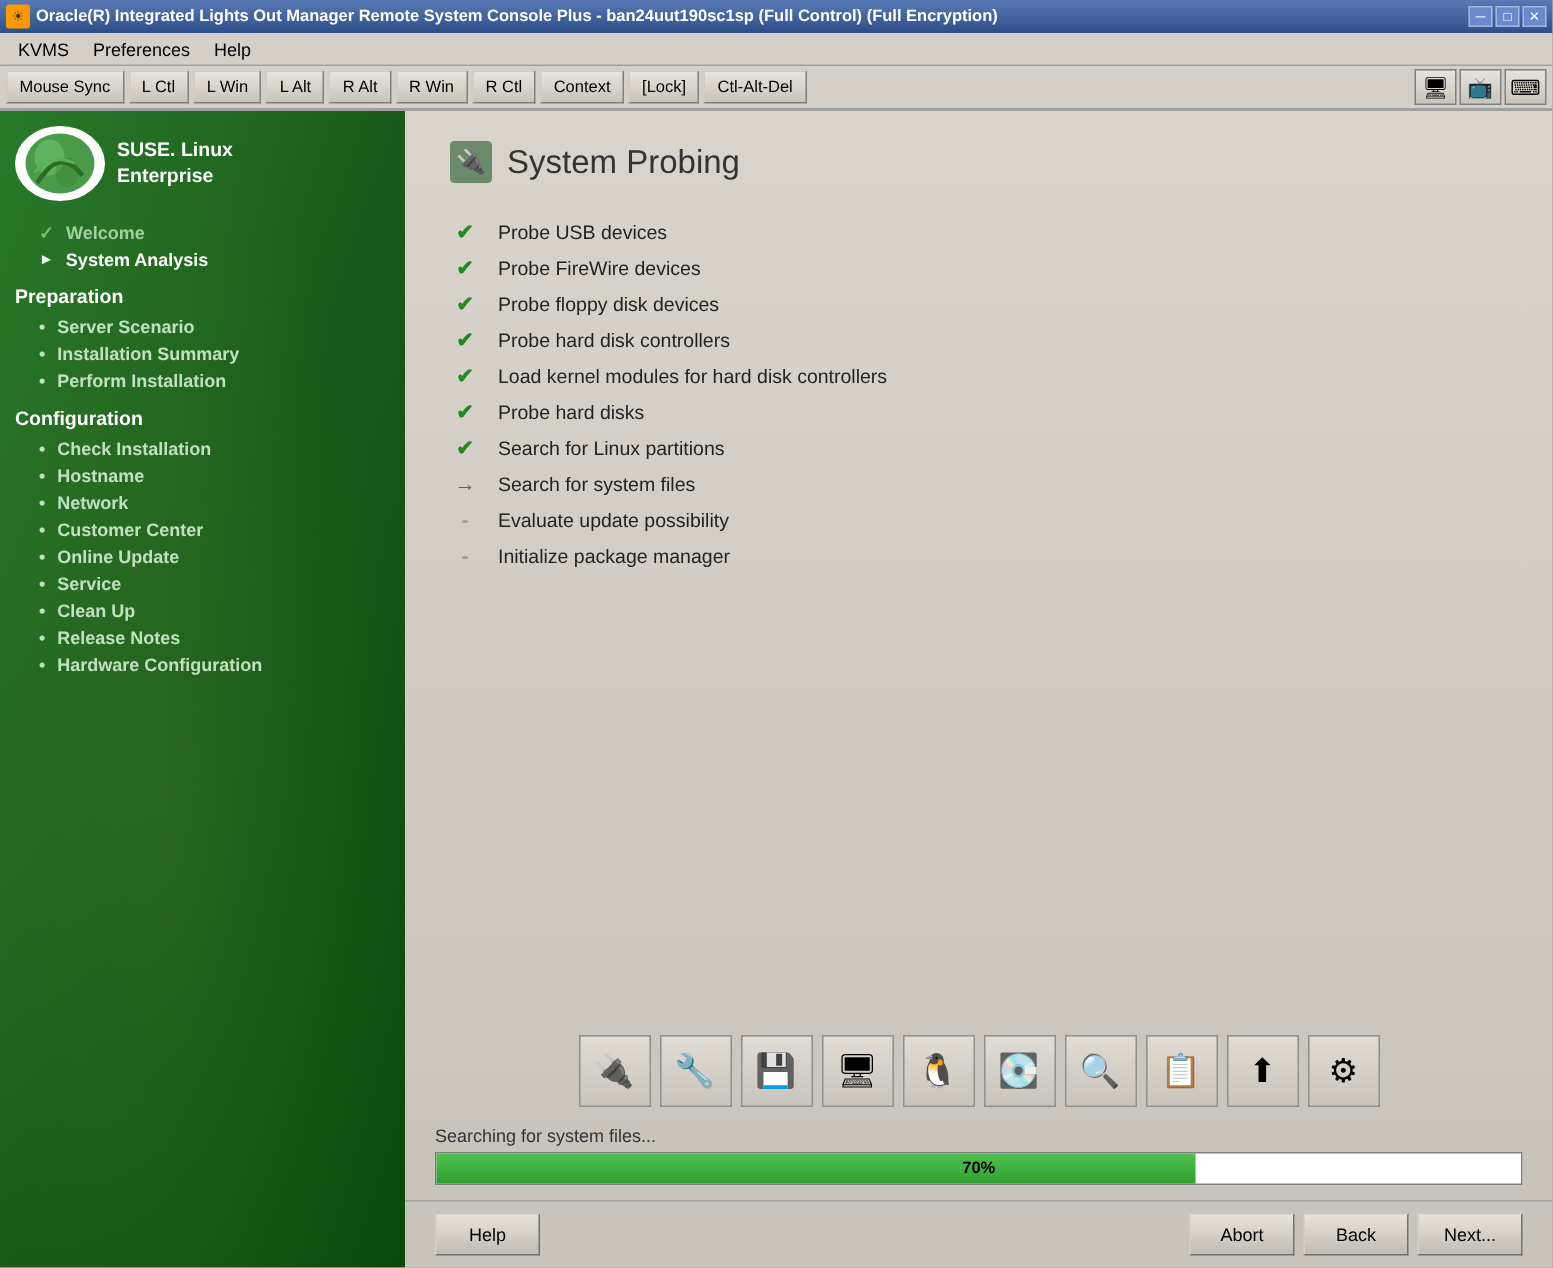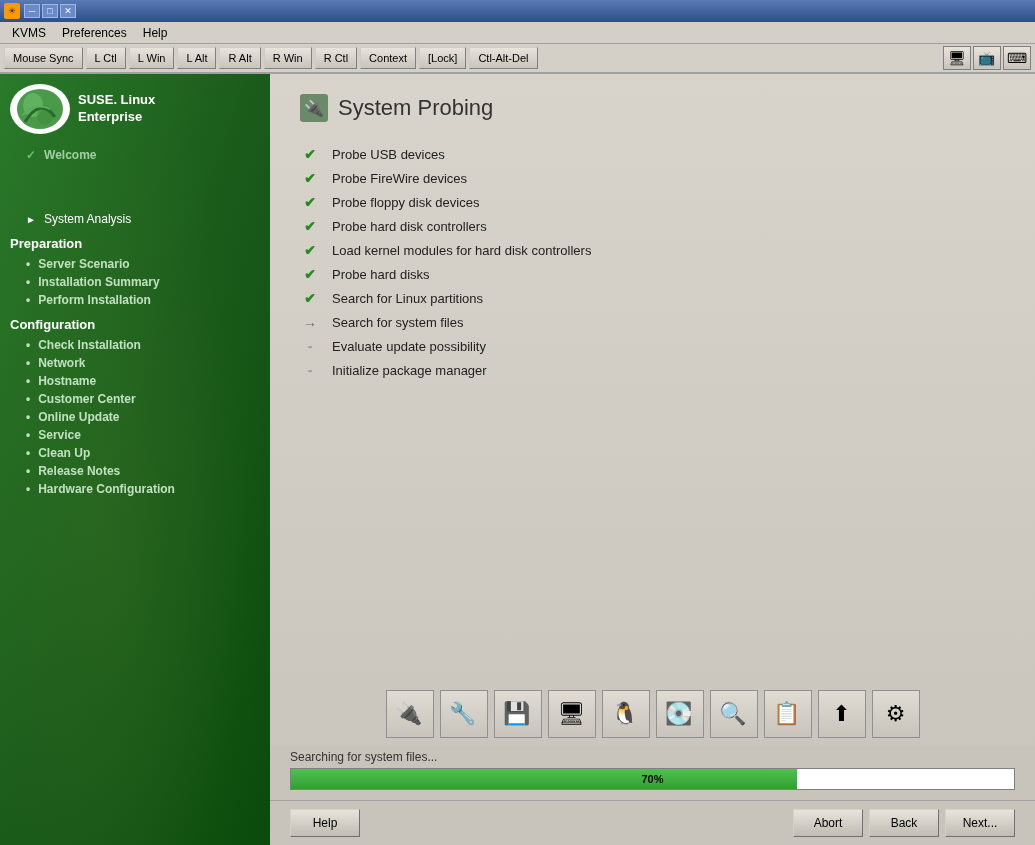--- a/index.html
+++ b/index.html
@@ -96,21 +96,21 @@
     .sidebar-brand { font-size: 13px; font-weight: bold; color: white; line-height: 1.3; }
 
     .sidebar-section { font-weight: bold; color: white; margin: 8px 0 4px 0; font-size: 13px; position: relative; z-index: 1; }
     .sidebar-item {
       padding: 2px 0 2px 16px;
       font-size: 12px; color: #c0e0c0; cursor: pointer;
       display: flex; align-items: center; gap: 4px;
       position: relative; z-index: 1; font-weight: bold;
     }
     .sidebar-item:before { content: '•'; margin-right: 4px; }
-    .sidebar-item.active { color: white; font-weight: normal; margin-top: 46px; }
+    .sidebar-item.active { color: white; font-weight: bold; }
     .sidebar-item.active:before { content: '►'; font-size: 10px; }
     .sidebar-item.done { color: #a0d0a0; }
     .sidebar-item.done:before { content: '✓'; color: #70c070; }
 
     
     #content {
       flex: 1;
       background: linear-gradient(to bottom, #d8d4cc, #c8c4bc);
       display: flex; flex-direction: column;
       position: relative;
@@ -198,20 +198,21 @@
       border-top-color: #d4d0c8; border-left-color: #d4d0c8;
       font-size: 12px; cursor: pointer;
       display: flex; align-items: center; justify-content: center;
     }
   </style>
 </head>
 <body>
 
 <div id="titlebar">
   <div class="title-icon">☀</div>
+  <div class="title-text">Oracle(R) Integrated Lights Out Manager Remote System Console Plus - ban24uut190sc1sp (Full Control) (Full Encryption)</div>
   <div class="win-btns">
     <div class="win-btn">─</div>
     <div class="win-btn">□</div>
     <div class="win-btn">✕</div>
   </div>
 </div>
 
 <div id="menubar">
   <div class="menu-item">KVMS</div>
   <div class="menu-item">Preferences</div>
@@ -271,24 +272,24 @@
     </div>
     <div class="sidebar-item">
       <span>Perform Installation</span>
     </div>
 
     <div class="sidebar-section">Configuration</div>
     <div class="sidebar-item">
       <span>Check Installation</span>
     </div>
     <div class="sidebar-item">
+      <span>Hostname</span>
+    </div>
+    <div class="sidebar-item">
       <span>Network</span>
-    </div>
-    <div class="sidebar-item">
-      <span>Hostname</span>
     </div>
     <div class="sidebar-item">
       <span>Customer Center</span>
     </div>
     <div class="sidebar-item">
       <span>Online Update</span>
     </div>
     <div class="sidebar-item">
       <span>Service</span>
     </div>

